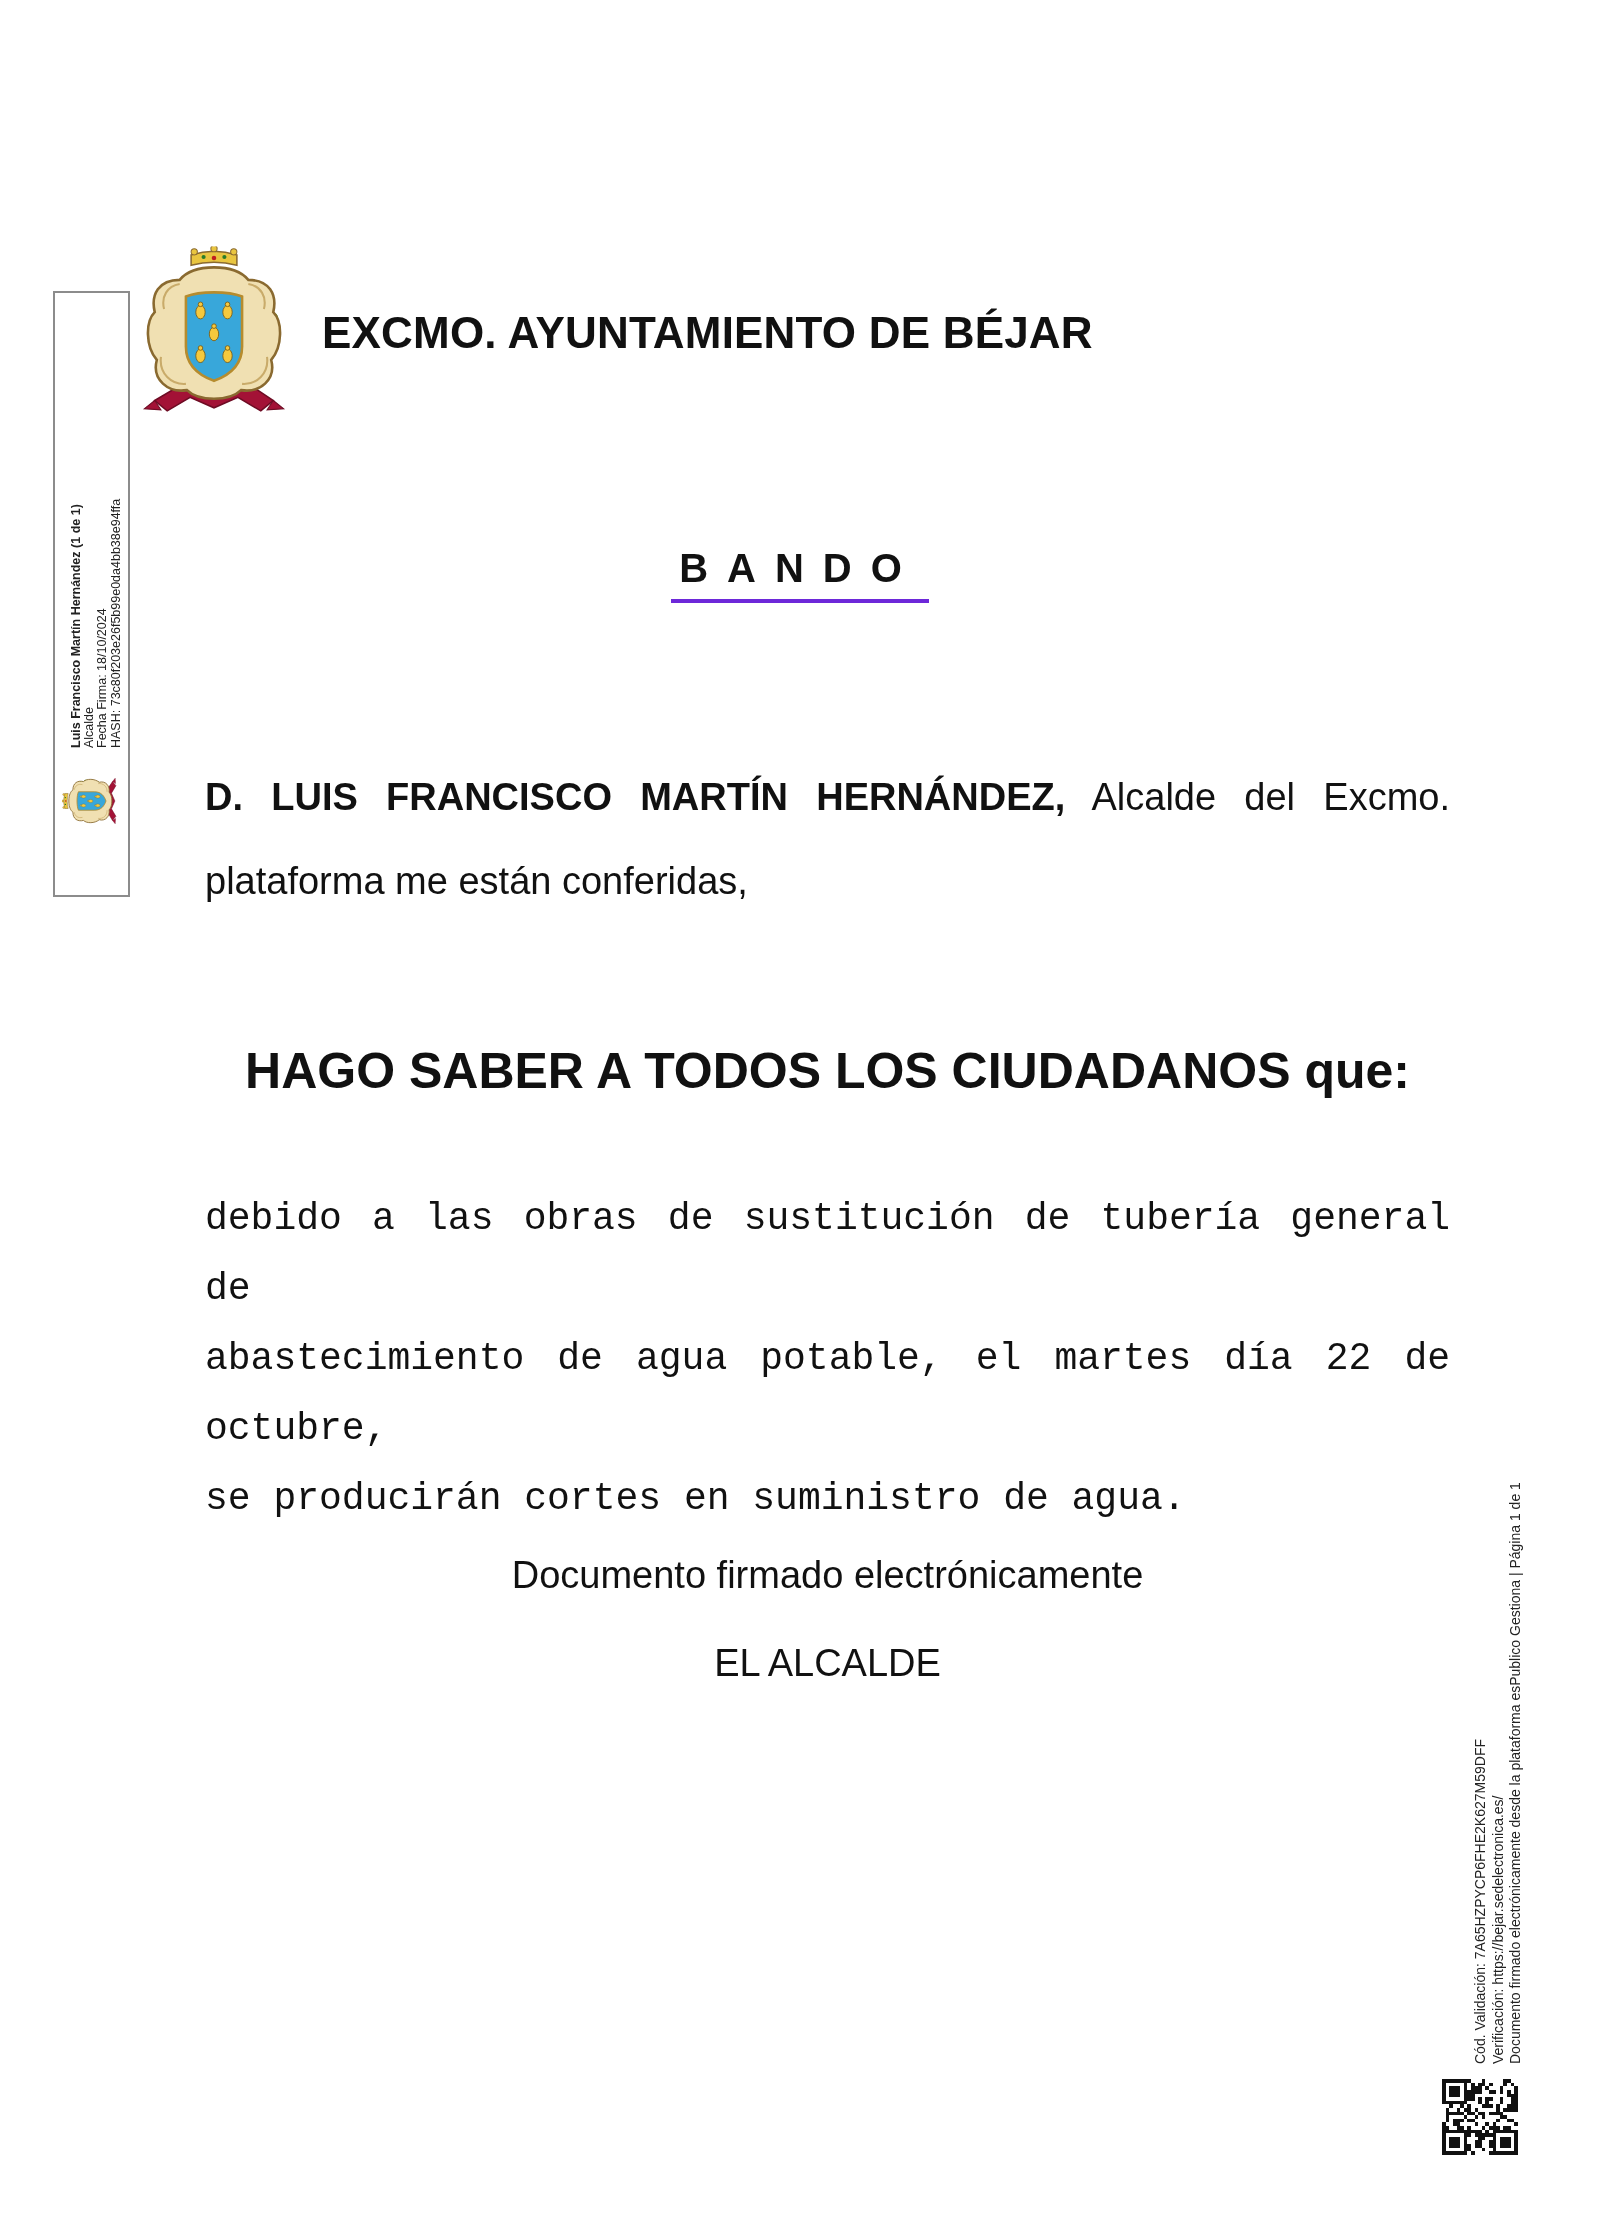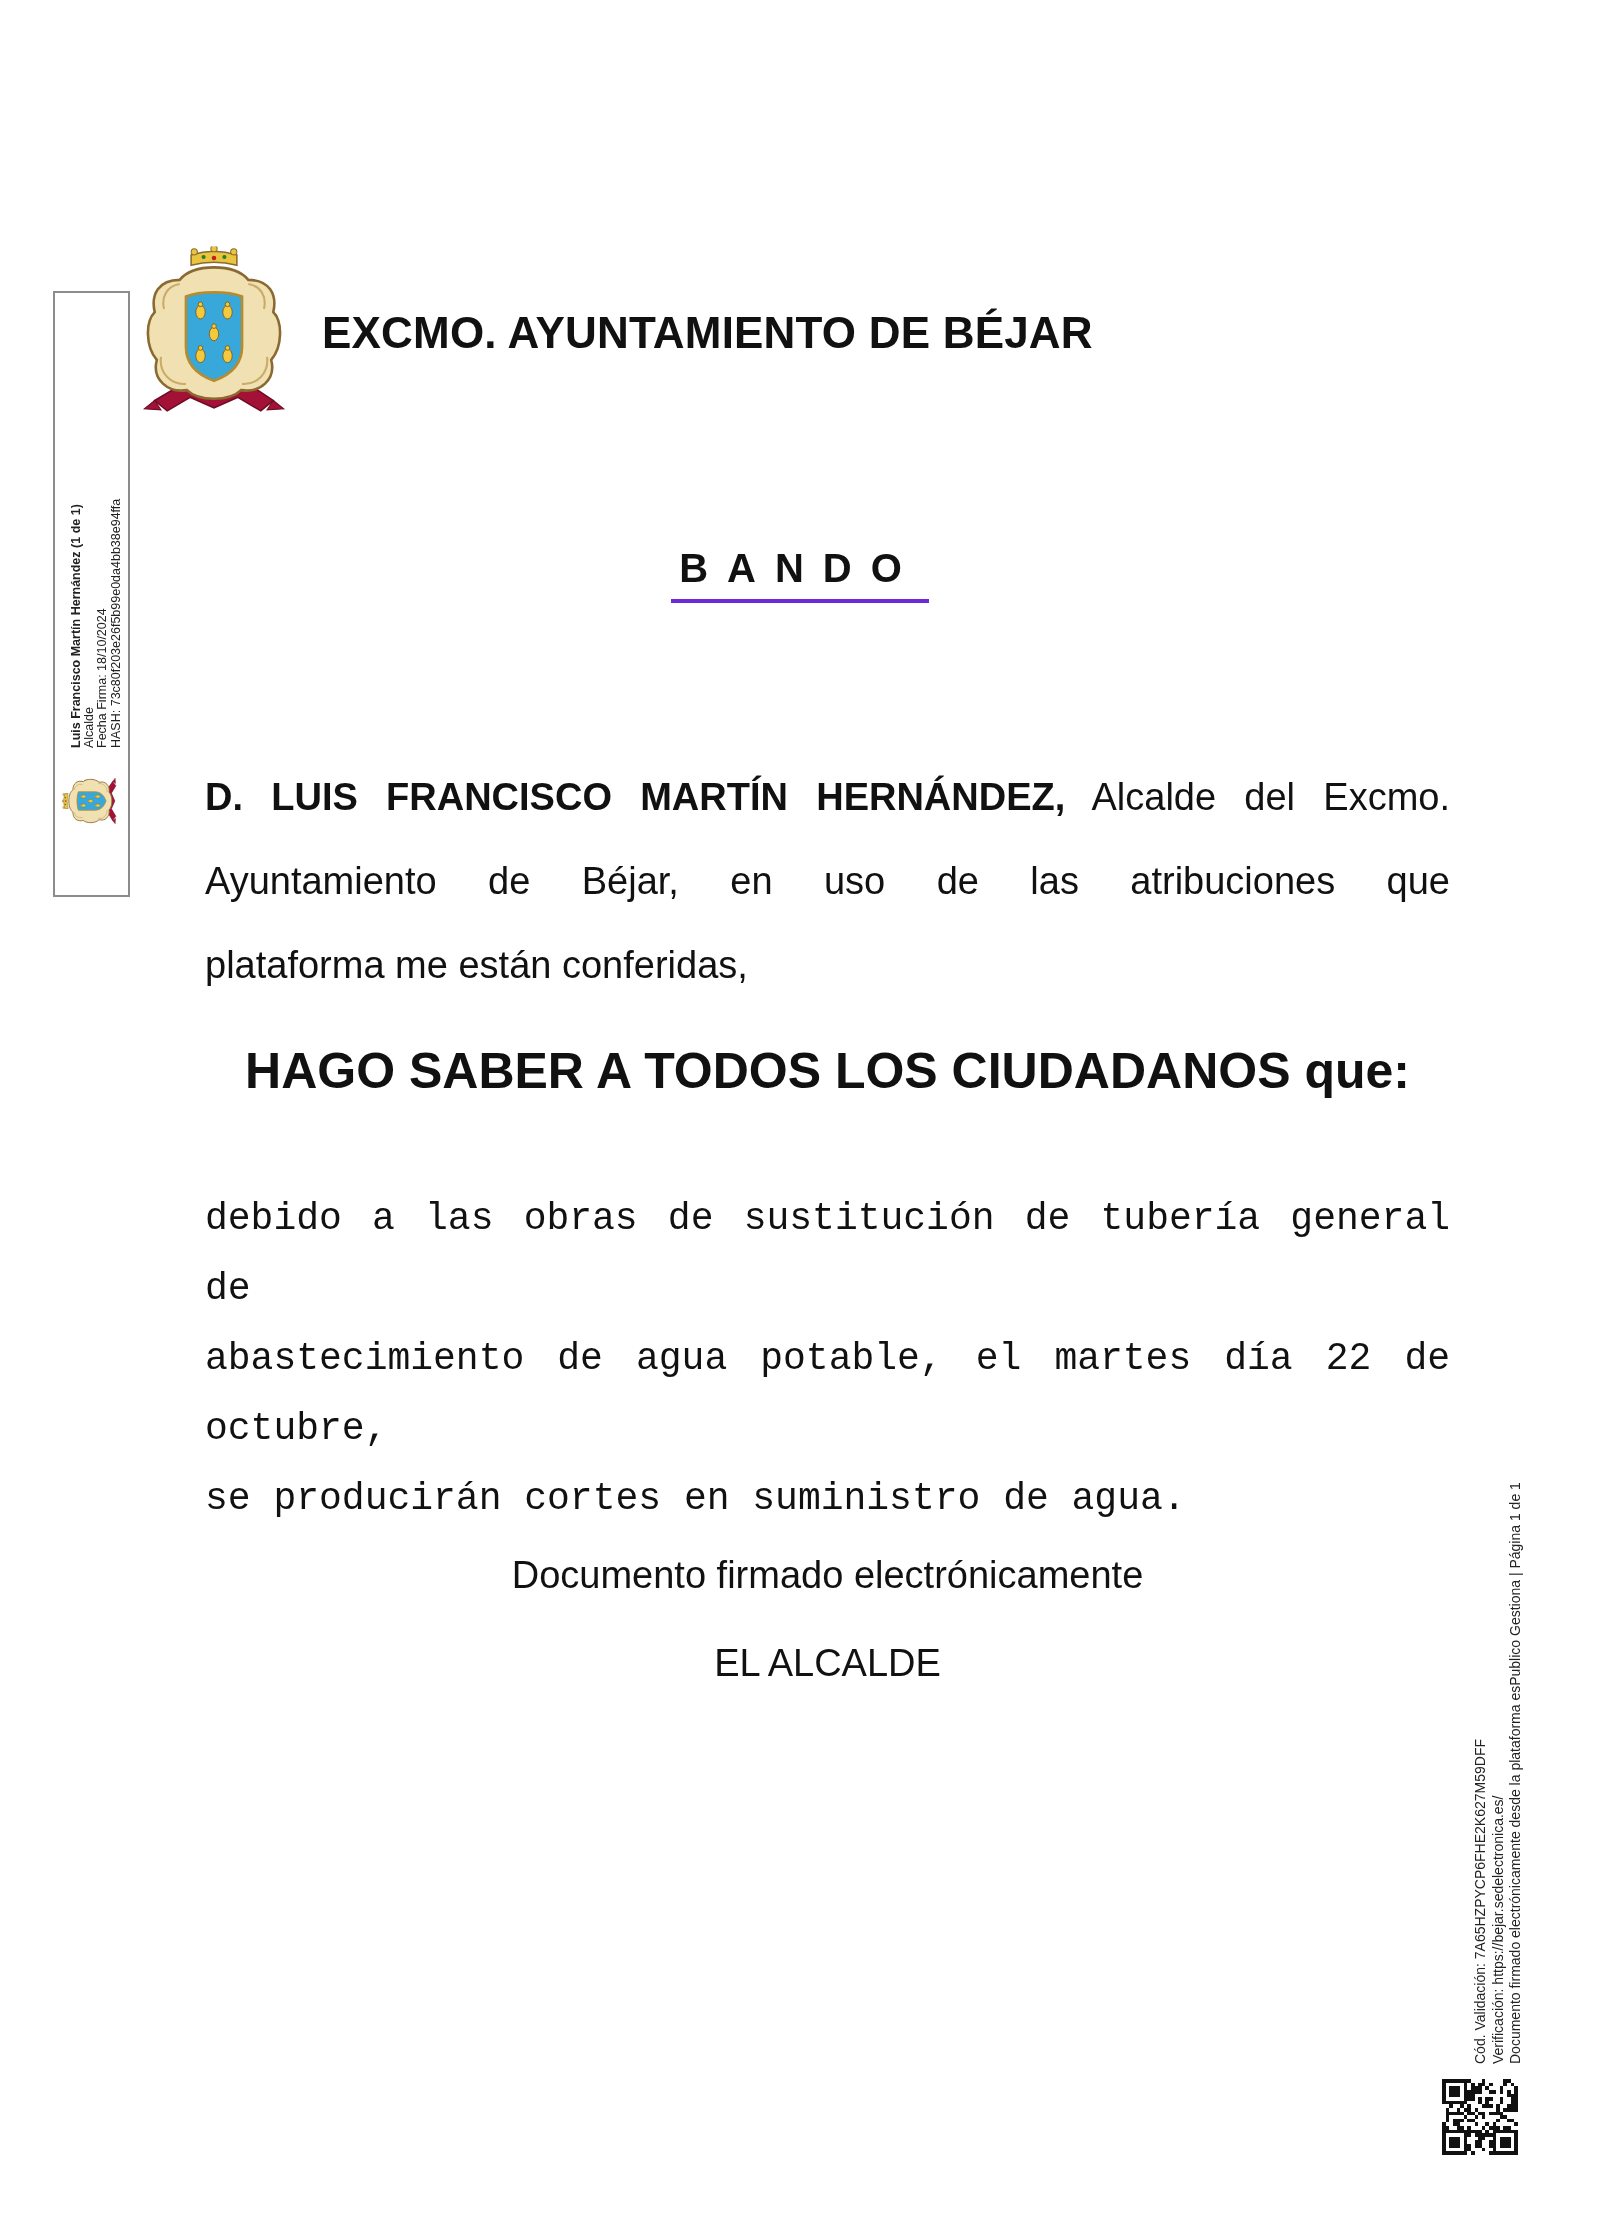--- a/index.html
+++ b/index.html
@@ -126,21 +126,20 @@
   <div class="abs org-title">EXCMO. AYUNTAMIENTO DE BÉJAR</div>
 
   <div class="abs bando-wrap">
     <span class="bando">BANDO</span>
   </div>
 
   <div class="abs col para1">
     <div class="jline">
       <span class="bold">D. LUIS FRANCISCO MARTÍN HERNÁNDEZ,</span><span> Alcalde del Excmo.</span>
     </div>
-    <div class="jline">Ayuntamiento de Béjar, en uso de las atribuciones que</div>
     <div class="lline">plataforma me están conferidas,</div>
   </div>
 
   <div class="abs col hago">HAGO SABER A TODOS LOS CIUDADANOS que:</div>
 
   <div class="abs col para2">
     <div class="jline">debido a las obras de sustitución de tubería general de</div>
     <div class="jline">abastecimiento de agua potable, el martes día 22 de octubre,</div>
     <div class="lline">se producirán cortes en suministro de agua.</div>
   </div>

